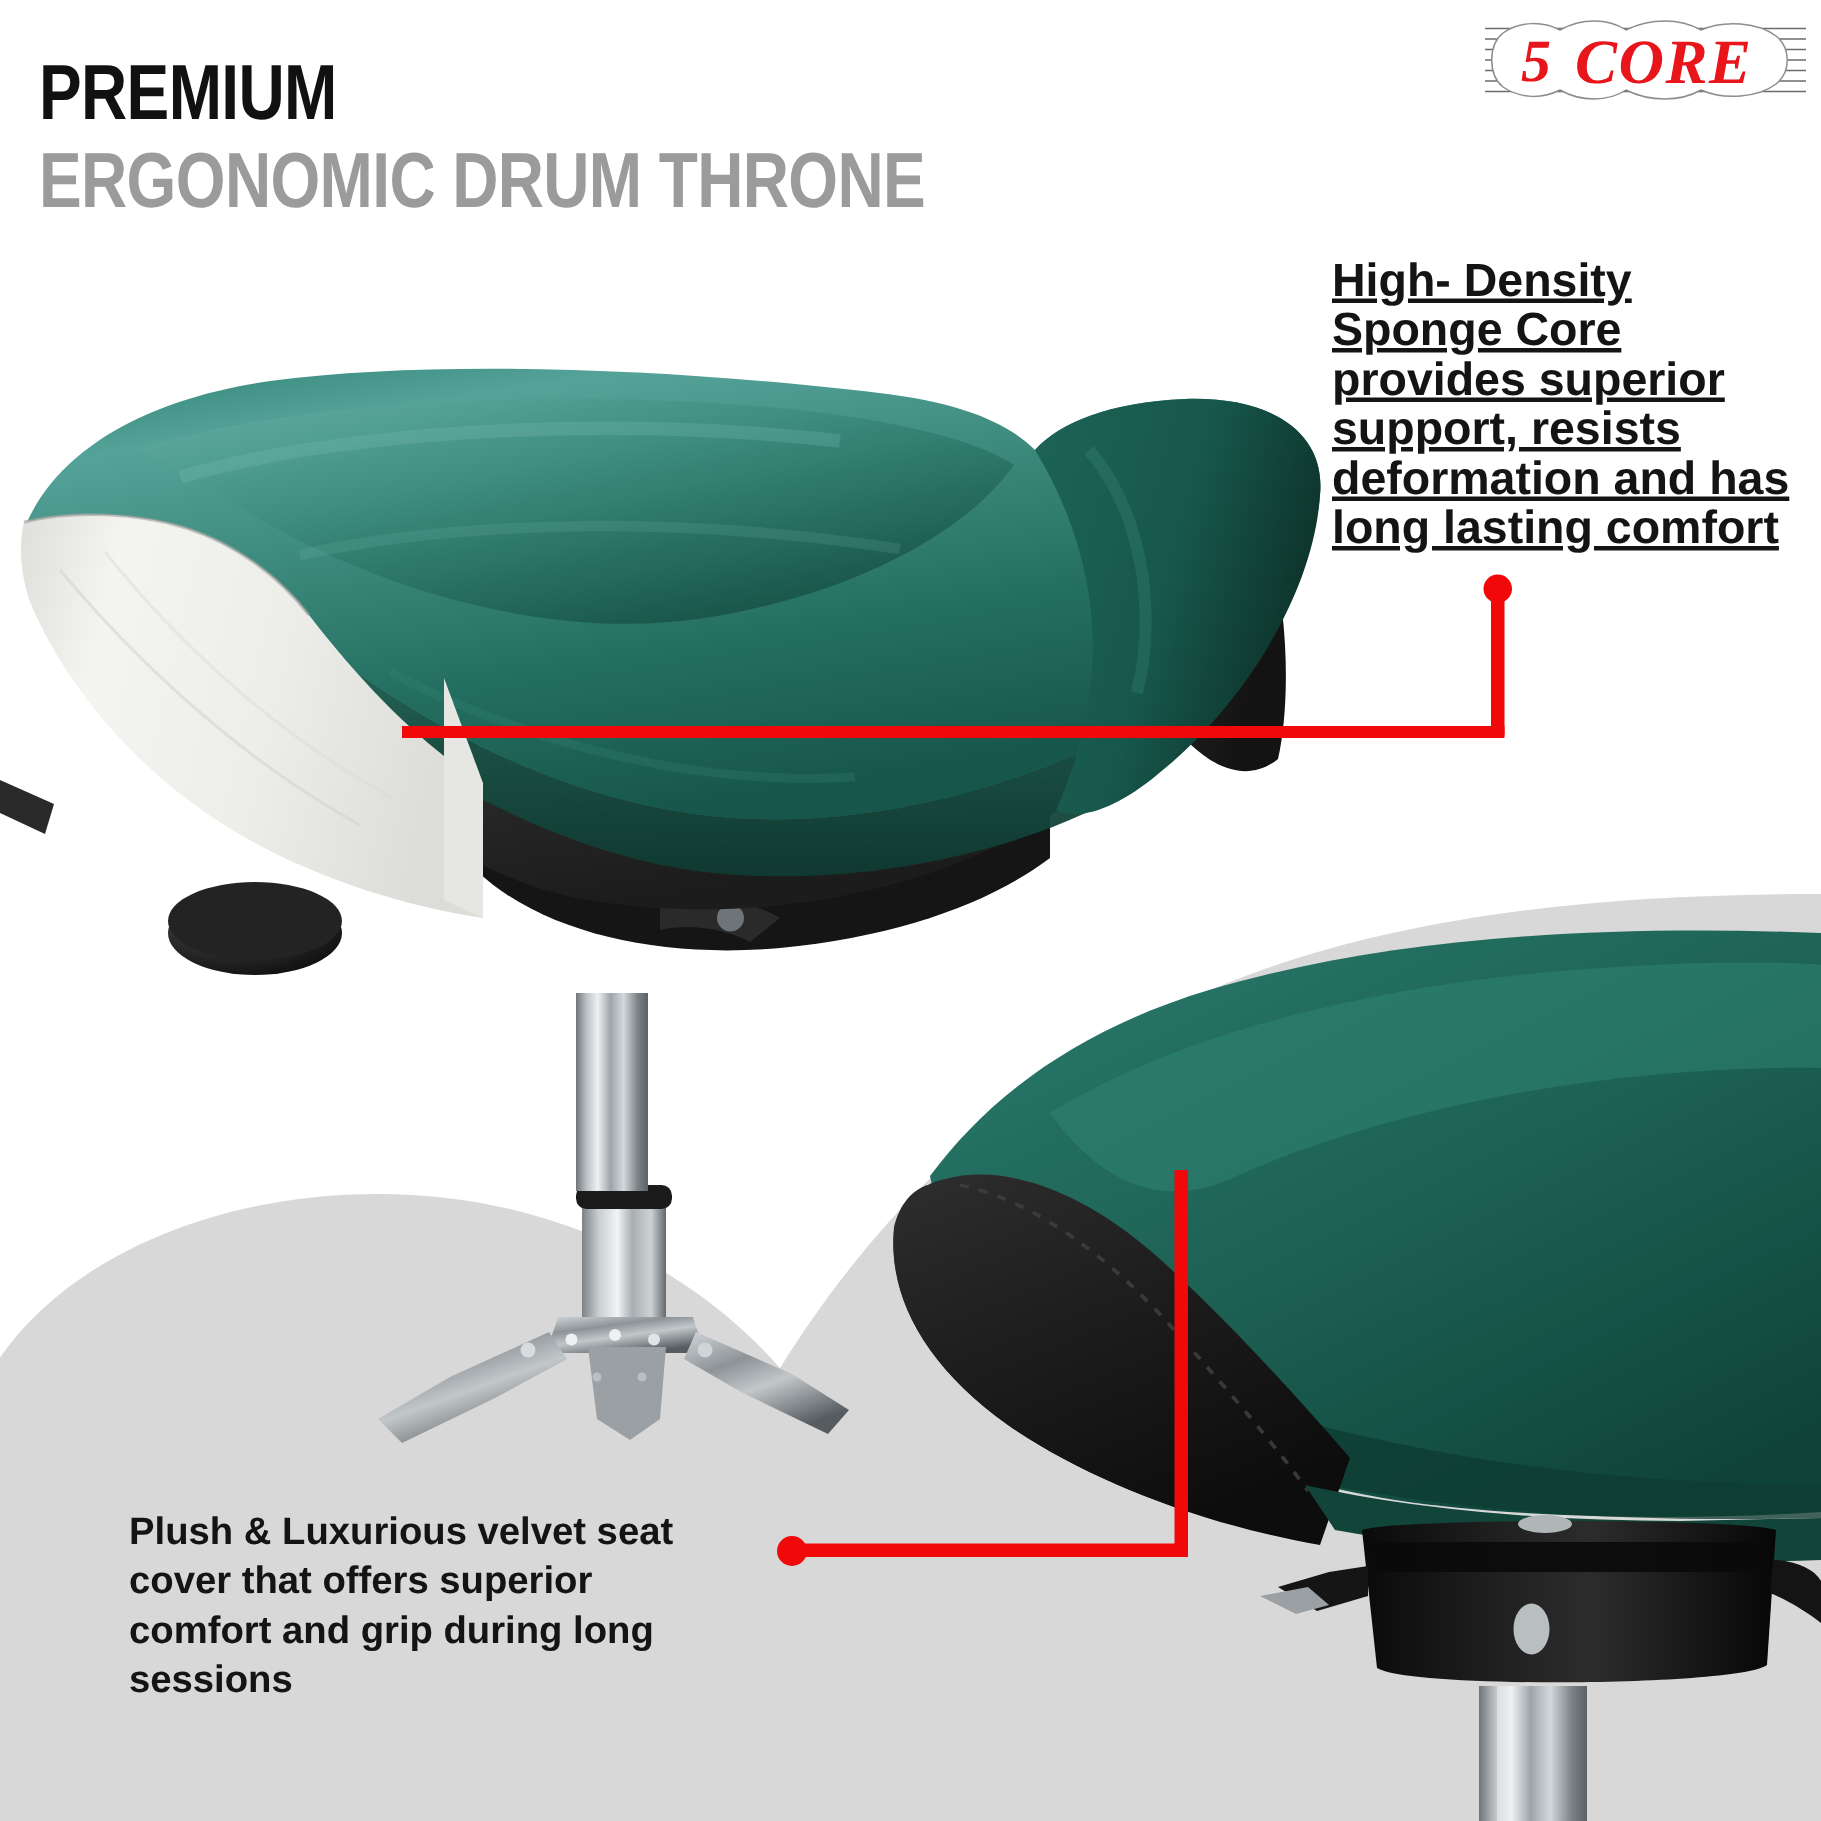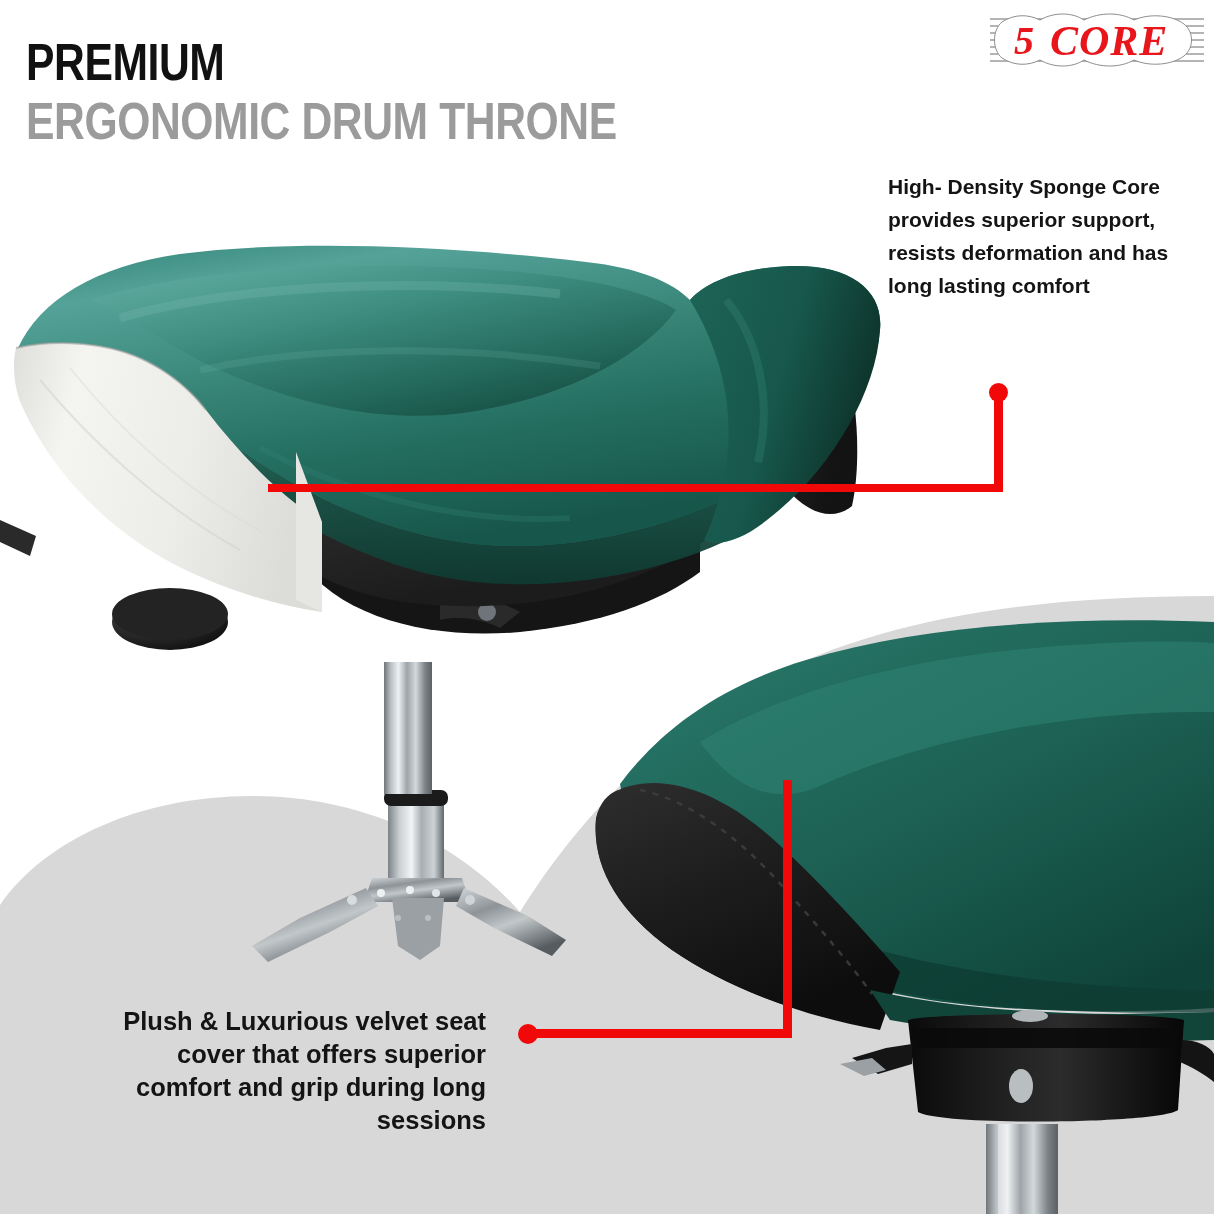--- a/index.html
+++ b/index.html
@@ -46,25 +46,25 @@
 
   
   .callout{
     position:absolute;z-index:40;
     font-family:"Liberation Sans", sans-serif;
     font-weight:bold;
     color:#141414;
   }
   #callout-top{
     left:888px;top:170px;width:316px;
-    font-size:21px;line-height:33px;
+    font-size:31px;line-height:33px;text-decoration:underline;
   }
   #callout-bottom{
     left:86px;top:1005px;width:400px;
-    font-size:25.5px;line-height:33px;text-align:right;
+    font-size:25.5px;line-height:33px;
   }
 
   
   .conn{position:absolute;z-index:39;}
   .conn-line{position:absolute;background:#f10808;}
   .conn-dot{position:absolute;background:#f10808;border-radius:50%;}
 
   
   #c1-dot{left:989px;top:383px;width:19px;height:19px;}
   #c1-vert{left:994px;top:392px;width:9px;height:98px;}

